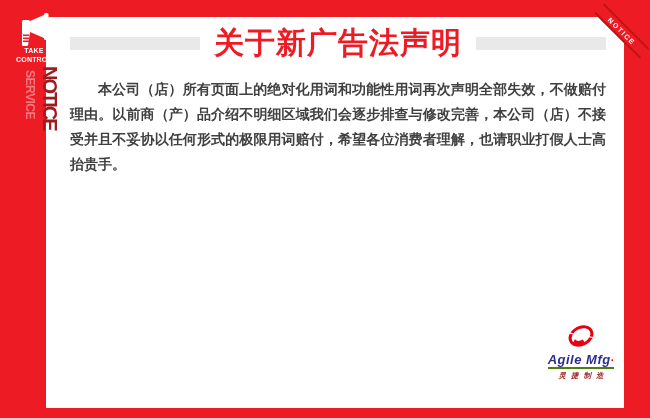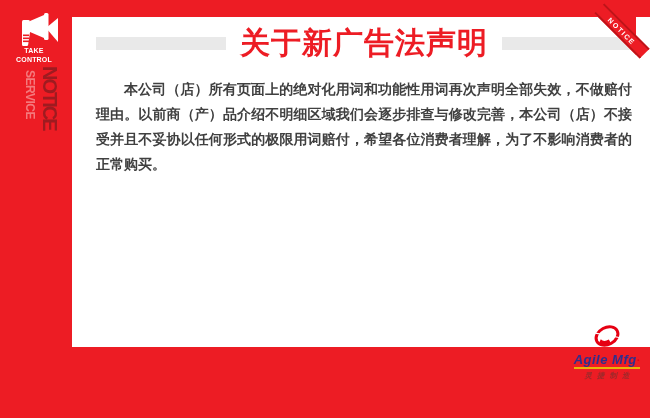--- a/index.html
+++ b/index.html
@@ -6,22 +6,22 @@
   html, body { width: 650px; height: 418px; }
   body { font-family: "Liberation Sans", "DejaVu Sans", sans-serif; }
 
   .poster {
     position: relative; width: 650px; height: 418px;
     background: #ED1C24; overflow: hidden;
   }
 
   
   .white-box {
-    position: absolute; left: 72px; top: 17px;
-    width: 578px; height: 330px; background: #ffffff;
+    position: absolute; left: 46px; top: 17px;
+    width: 578px; height: 391px; background: #ffffff;
   }
   .speech-tail {
     position: absolute; left: 46px; top: 18px; width: 12px; height: 24px;
     background: #ffffff;
     clip-path: polygon(100% 0, 100% 100%, 0 42%);
   }
 
   
   .megaphone { position: absolute; left: 15px; top: 12px; width: 38px; height: 34px; }
   .tagline {
@@ -74,21 +74,21 @@
   .content p { margin: 0; }
   .content p.indent { text-indent: 2em; }
 
   
   .logo {
     position: absolute; left: 494px; top: 306px; width: 82px;
     text-align: center;
   }
   .logo-swirl { display: block; margin: 0 auto 1px auto; }
   .logo-en-wrap {
-    display: inline-block; border-bottom: 2px solid #eab308; line-height: 13px;
+    display: inline-block; border-bottom: 2px solid #4d7c0f; line-height: 13px;
   }
   .logo-en {
     color: #2D2F8F; font-size: 13px; font-weight: bold; font-style: italic;
     letter-spacing: 0.5px;
   }
   .logo-mark { color: #E60012; font-size: 11px; font-weight: bold; }
   .logo-cn {
     margin-top: 2px; color: #9E2A2B; font-size: 7.5px; font-weight: bold;
     letter-spacing: 5px; padding-left: 5px; font-style: italic; text-align: center;
   }
@@ -101,21 +101,21 @@
   <div class="speech-tail"></div>
   <div class="white-box">
 
     <div class="title-row">
       <div class="title-bar"></div>
       <div class="page-title">关于新广告法声明</div>
       <div class="title-bar"></div>
     </div>
 
     <div class="content">
-      <p class="indent">本公司（店）所有页面上的绝对化用词和功能性用词再次声明全部失效，不做赔付理由。以前商（产）品介绍不明细区域我们会逐步排查与修改完善，本公司（店）不接受并且不妥协以任何形式的极限用词赔付，希望各位消费者理解，为了不影响消费者的正常购买。</p>
+      <p class="indent">本公司（店）所有页面上的绝对化用词和功能性用词再次声明全部失效，不做赔付理由。以前商（产）品介绍不明细区域我们会逐步排查与修改完善，本公司（店）不接受并且不妥协以任何形式的极限用词赔付，希望各位消费者理解，也请职业打假人士高抬贵手。</p>
     </div>
 
     <div class="logo">
       <svg class="logo-swirl" width="32" height="26" viewBox="0 0 32 26">
         <g transform="rotate(-28 16 13)">
           <ellipse cx="16" cy="13" rx="11.5" ry="8.5" fill="none" stroke="#E60012" stroke-width="3"></ellipse>
           <path d="M5 16 A 11.5 8.5 0 0 0 16 21.5 L 16 17 A 7 5 0 0 1 9 13 Z" fill="#E60012"></path>
           <line x1="7" y1="5" x2="26" y2="20" stroke="#ffffff" stroke-width="1.2"></line>
         </g>
       </svg>

